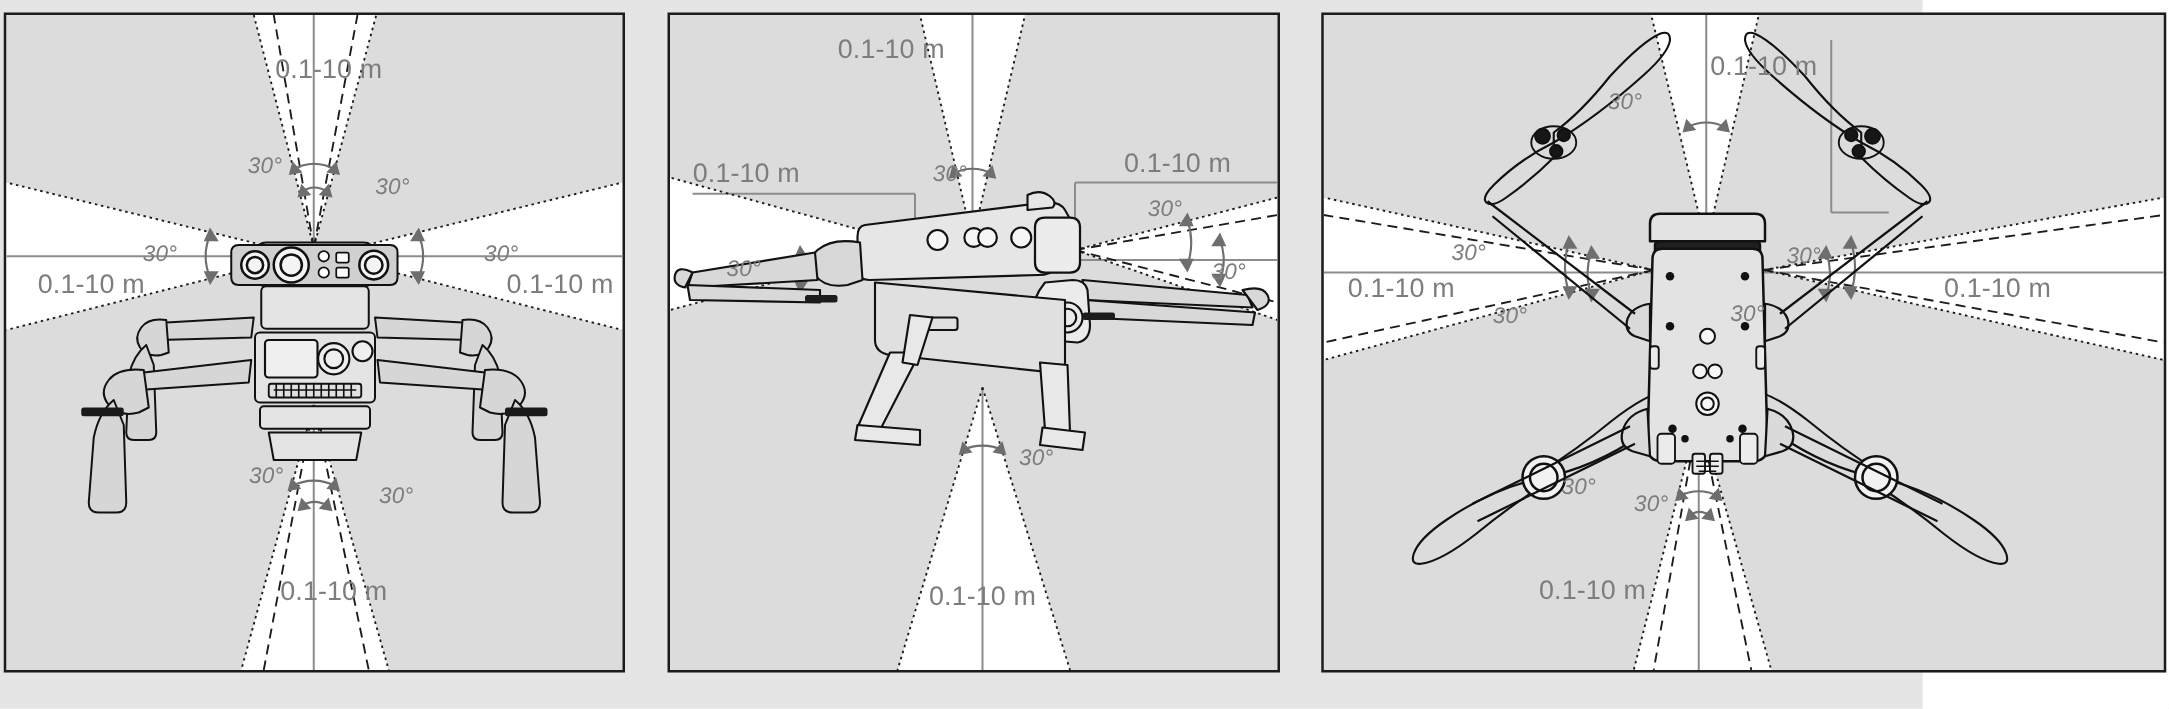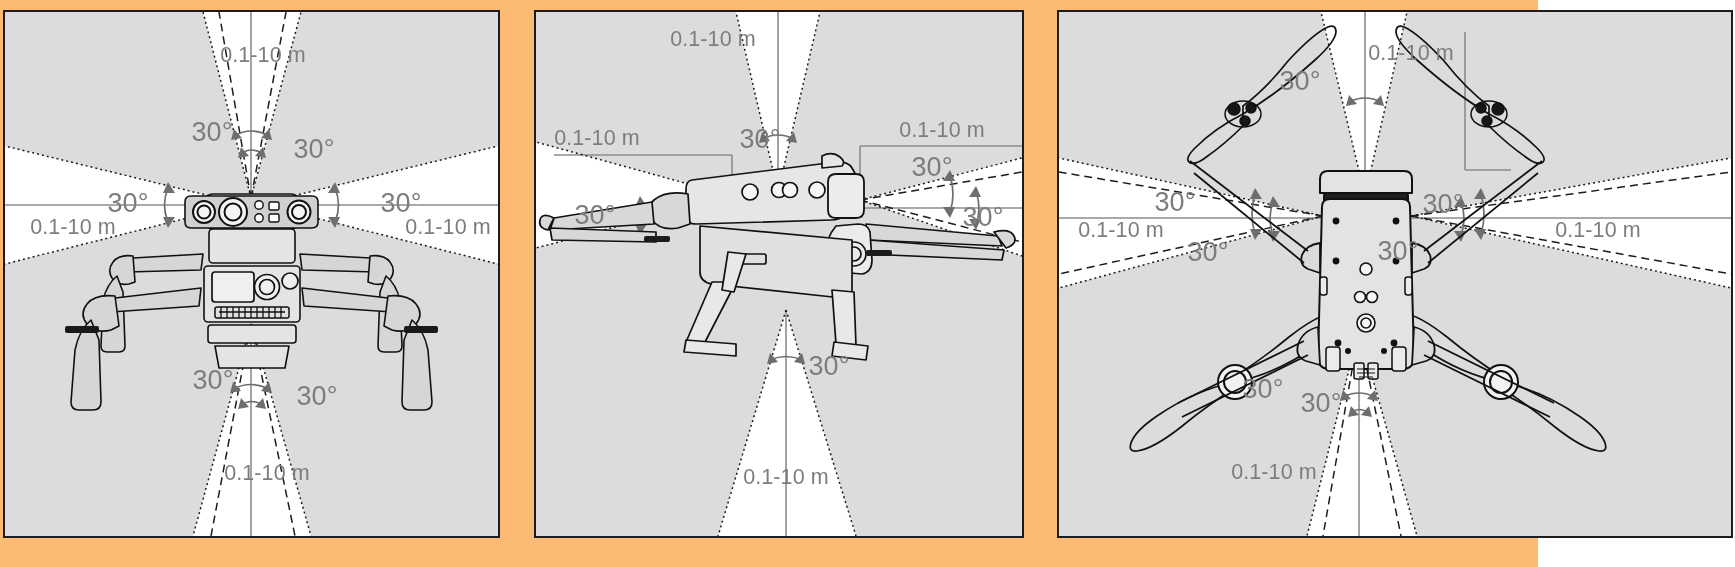--- a/index.html
+++ b/index.html
@@ -5,21 +5,21 @@
 <style>
   html,body{margin:0;padding:0;background:#ffffff;}
   body{
     width:1735px;height:567px;
     font-family:"Liberation Sans","DejaVu Sans",sans-serif;
     overflow:hidden;
   }
   #sheet{
     position:relative;
     width:1538px;height:567px;
-    background:#fdba74;
+    background:#e5e5e5;
     display:flex;
     align-items:flex-start;
   }
   .panel{
     position:relative;
     height:528px;
     margin-top:10px;
     background:#dcdcdc;
     border:2px solid #1c1c1c;
     box-sizing:border-box;
@@ -35,21 +35,21 @@
   .lbl{
     position:absolute;
     color:#7d7d7d;
     font-size:21px;
     white-space:nowrap;
     letter-spacing:.1px;
     line-height:1;
     user-select:none;
   }
   .lbl.dist{font-size:21.5px;}
-  .lbl.ang{font-size:27px;}
+  .lbl.ang{font-size:18px;font-style:italic;}
   .c{transform:translate(-50%,-50%);}
 </style>
 </head>
 <body>
 
 <div id="sheet">
 
   <div class="panel" id="panel-front">
     <svg viewBox="0 0 493 524" preserveAspectRatio="none">
       <defs>

